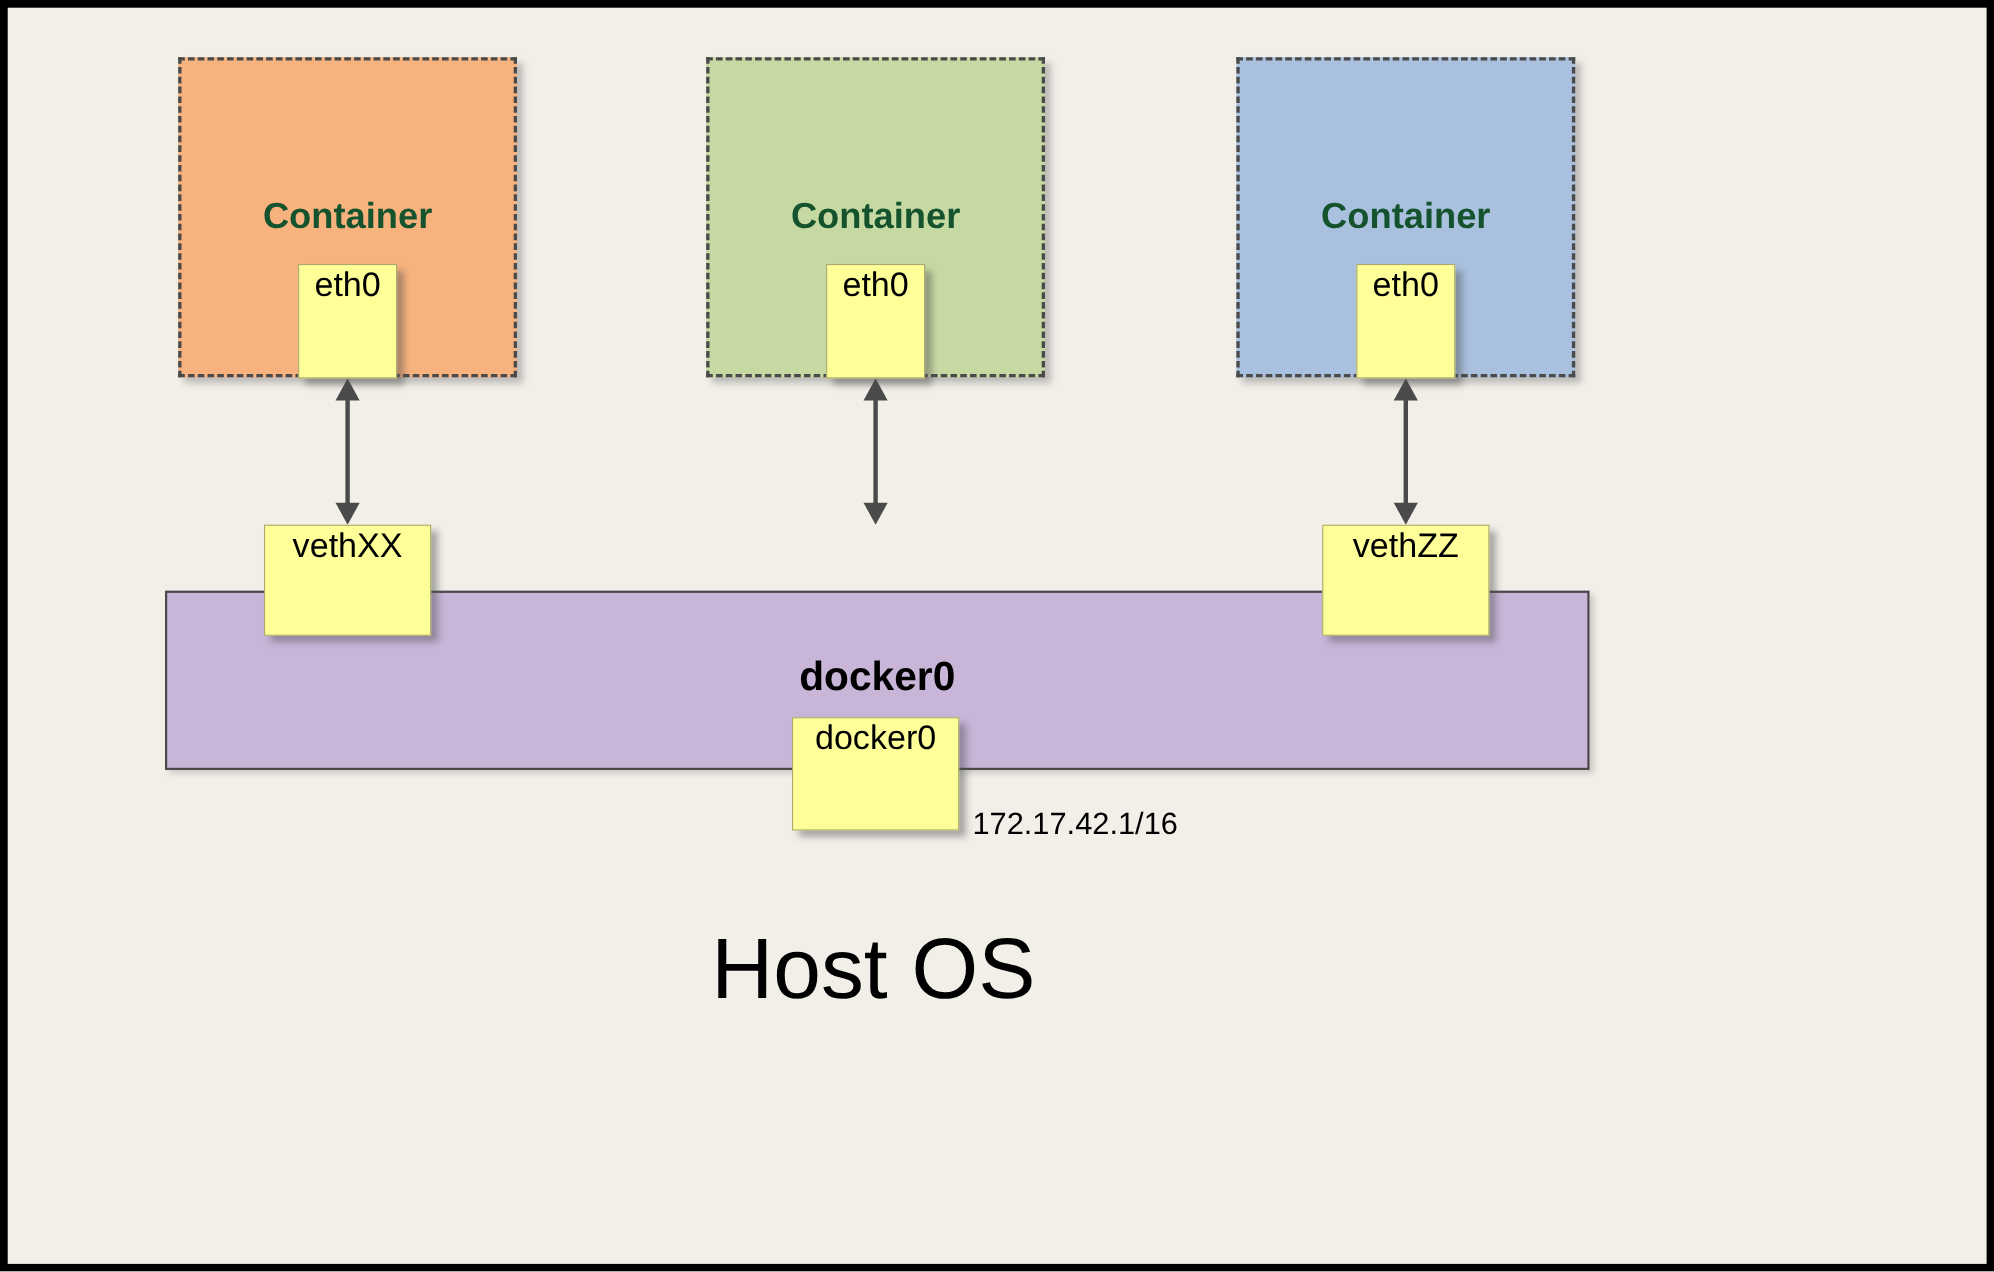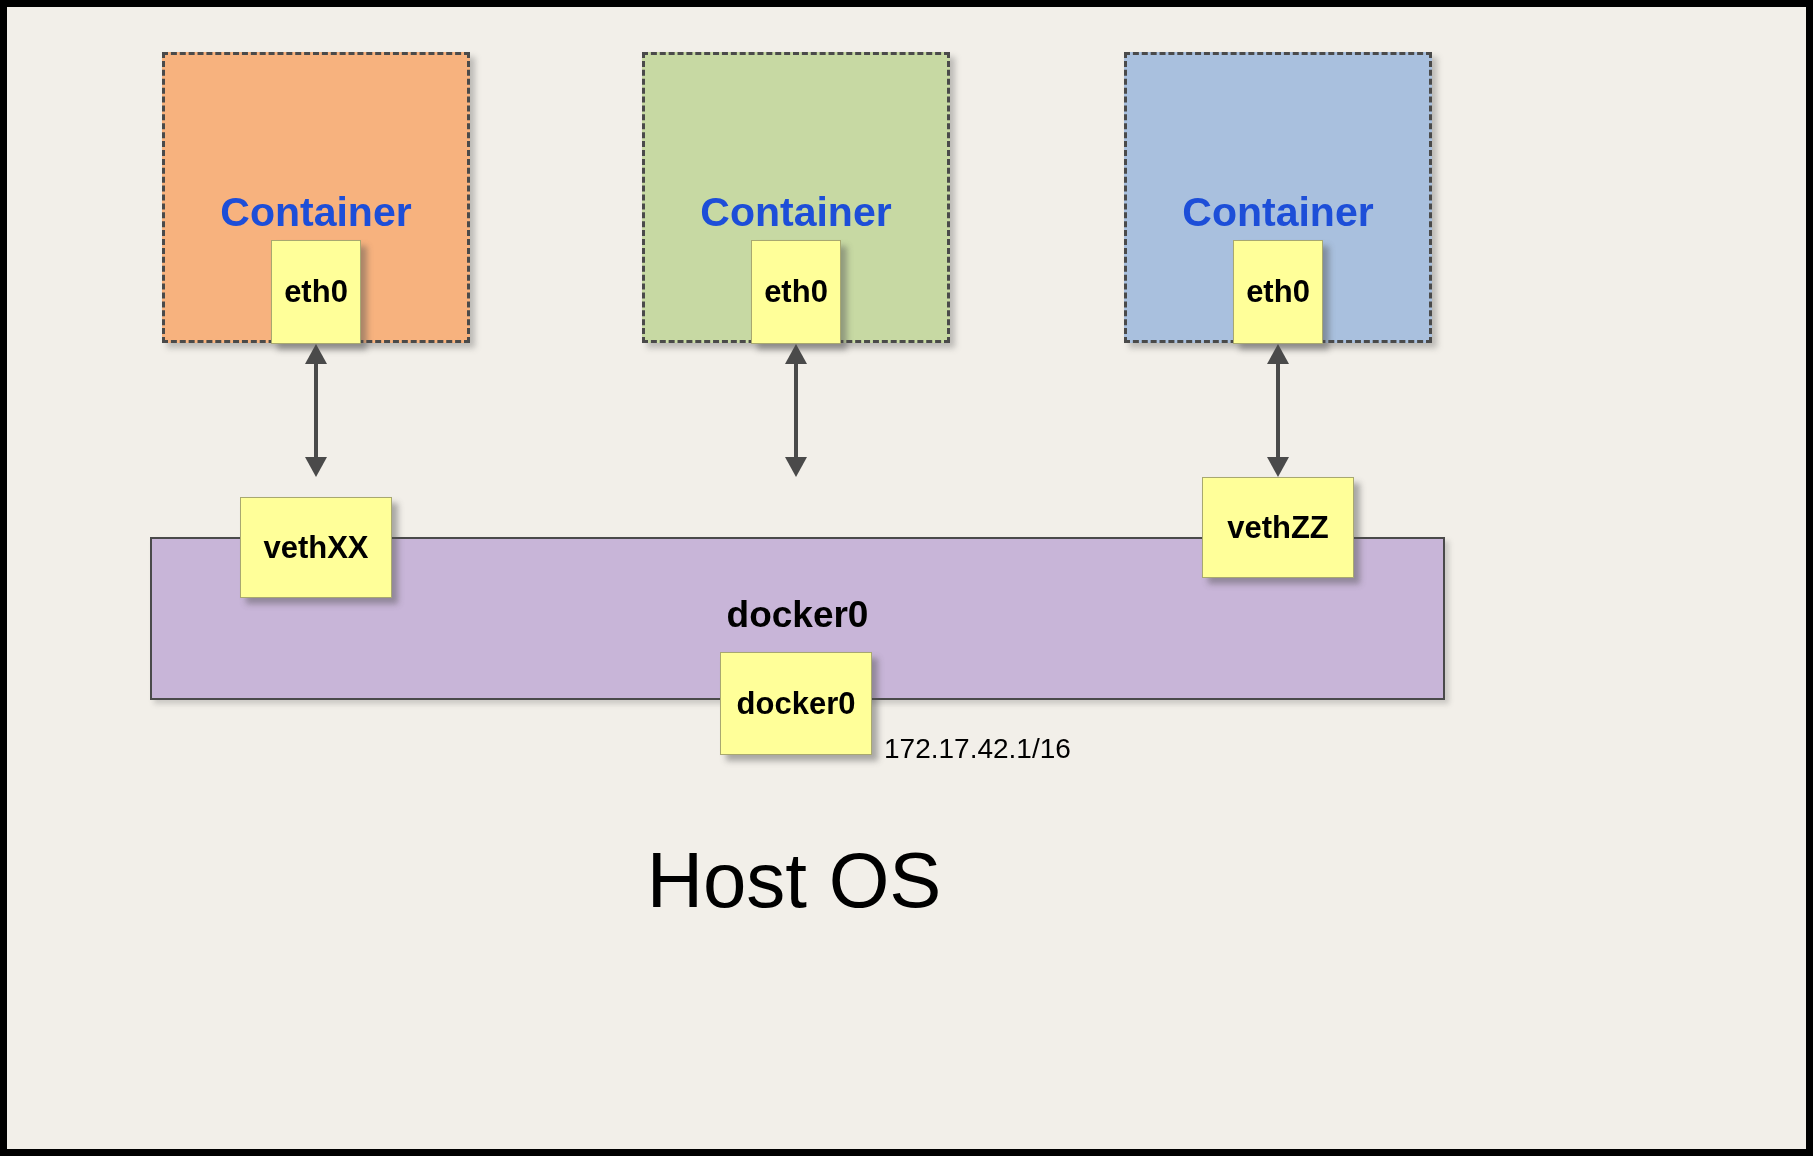--- a/index.html
+++ b/index.html
@@ -23,38 +23,35 @@
     height: 291px;
     border: 3px dashed #4a4a4a;
     box-shadow: 5px 5px 6px rgba(90,90,90,0.35);
   }
   .container-title {
     position: absolute;
     top: 122px;
     left: 0;
     width: 100%;
     text-align: center;
-    font-size: 41px;
+    font-size: 33px;
     font-weight: bold;
-    color: #1d4ed8;
-    margin-top: 12px;
+    color: #14532d;
   }
 
   
   .yellow-box {
     position: absolute;
     background: #ffff99;
     border: 1px solid #a8a870;
     box-shadow: 6px 6px 6px rgba(80,80,80,0.45);
     display: flex;
-    align-items: center;
     justify-content: center;
     font-size: 31px;
     color: #000;
-    font-weight: bold;
   }
   .eth-box {
     width: 90px;
     height: 104px;
     left: 50%;
     bottom: -4px;
     transform: translateX(-50%);
   }
   .veth-box {
     width: 152px;
@@ -153,21 +150,21 @@
   <svg class="arrow" style="left:1256px;" width="30" height="133" viewBox="0 0 30 133">
     <line x1="15" y1="14" x2="15" y2="119" stroke="#4a4a4a" stroke-width="4"></line>
     <polygon points="15,0 26,20 4,20" fill="#4a4a4a"></polygon>
     <polygon points="15,133 26,113 4,113" fill="#4a4a4a"></polygon>
   </svg>
 
   <div class="bridge-bar" style="background: rgb(200, 181, 216);">
     <div class="bridge-label">docker0</div>
   </div>
 
-  <div class="yellow-box veth-box" style="left:233px;margin-top:20px;">
+  <div class="yellow-box veth-box" style="left:233px;">
     <span>vethXX</span>
   </div>
   <div class="yellow-box veth-box" style="left:1195px;">
     <span>vethZZ</span>
   </div>
 
   <div class="yellow-box docker-if-box">
     <span>docker0</span>
   </div>
 

